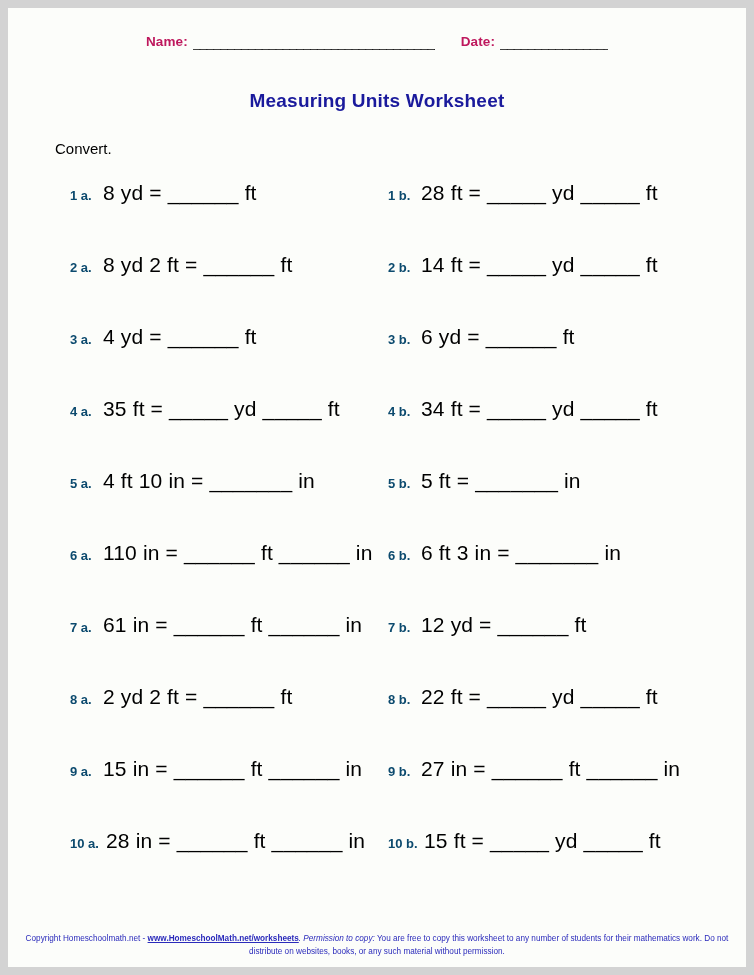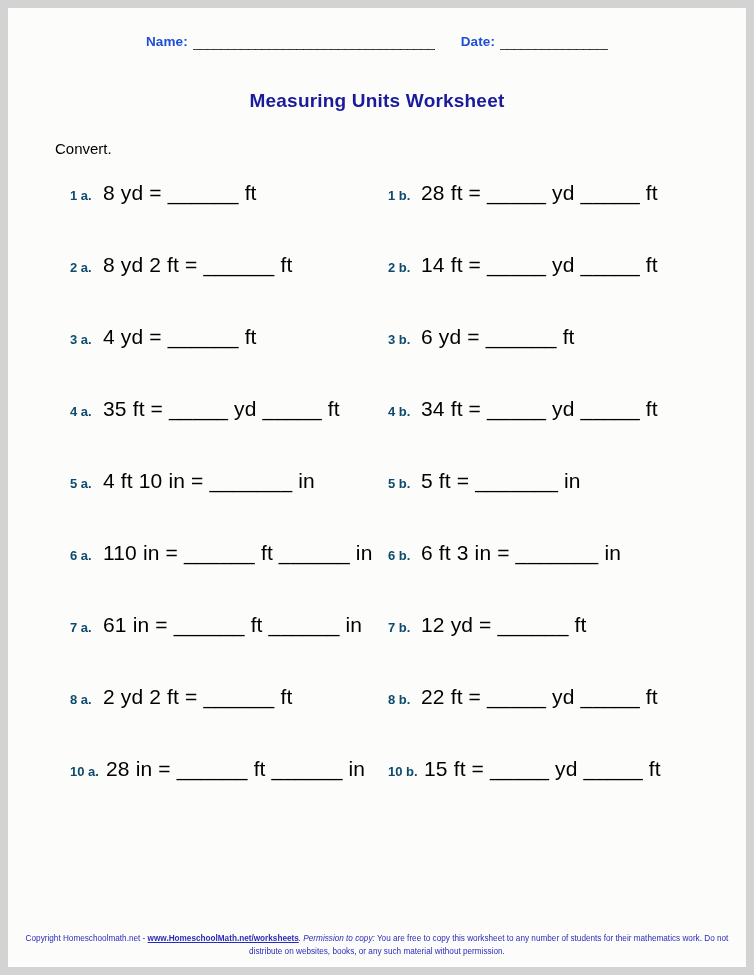--- a/index.html
+++ b/index.html
@@ -31,21 +31,21 @@
     top: 26px;
     width: 738px;
     height: 22px;
     display: flex;
     align-items: baseline;
     justify-content: center;
   }
   .nd-label {
     font-size: 13.5px;
     font-weight: bold;
-    color: #1d4ed8;
+    color: #be185d;
     letter-spacing: 0.1px;
   }
   .nd-rule {
     font-size: 13.5px;
     font-weight: normal;
     color: #111;
     letter-spacing: -0.6px;
     position: relative;
     top: 1px;
     white-space: pre;
@@ -234,20 +234,30 @@
       <div class="prob col-a">
         <span class="pnum">8 a.</span>
         <span class="ptext">2 yd 2 ft  =  ______ ft</span>
       </div>
       <div class="prob col-b">
         <span class="pnum">8 b.</span>
         <span class="ptext">22 ft  =  _____ yd _____ ft</span>
       </div>
     </div>
 
+    <div class="prow">
+      <div class="prob col-a">
+        <span class="pnum">9 a.</span>
+        <span class="ptext">15 in  =  ______ ft ______ in</span>
+      </div>
+      <div class="prob col-b">
+        <span class="pnum">9 b.</span>
+        <span class="ptext">27 in  =  ______ ft ______ in</span>
+      </div>
+    </div>
 
     <div class="prow">
       <div class="prob col-a wide">
         <span class="pnum">10 a.</span>
         <span class="ptext">28 in  =  ______ ft ______ in</span>
       </div>
       <div class="prob col-b wide">
         <span class="pnum">10 b.</span>
         <span class="ptext">15 ft  =  _____ yd _____ ft</span>
       </div>

